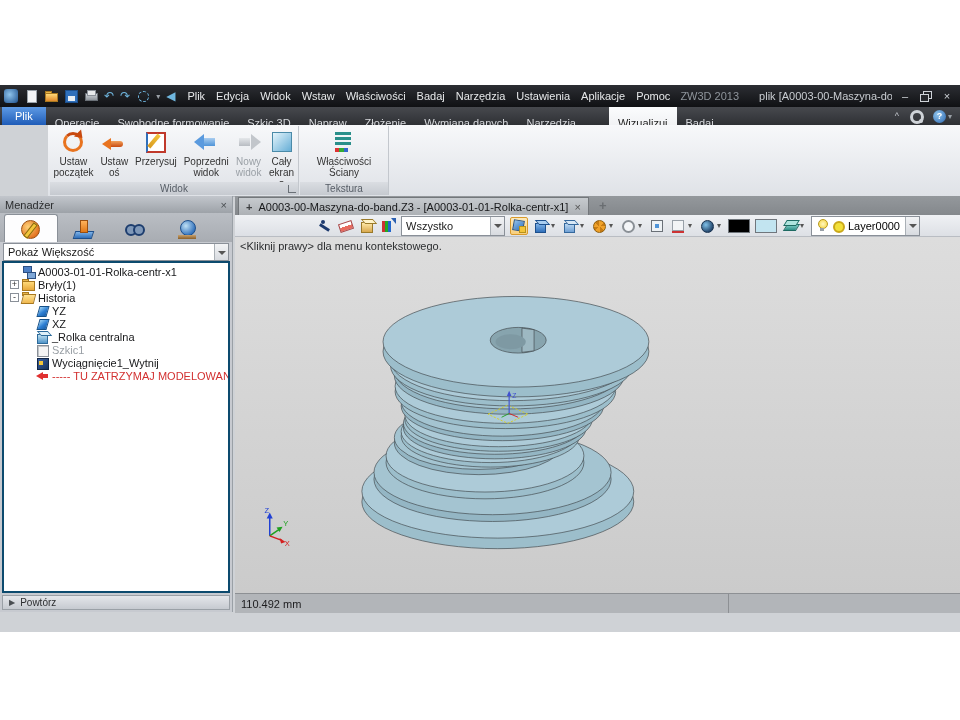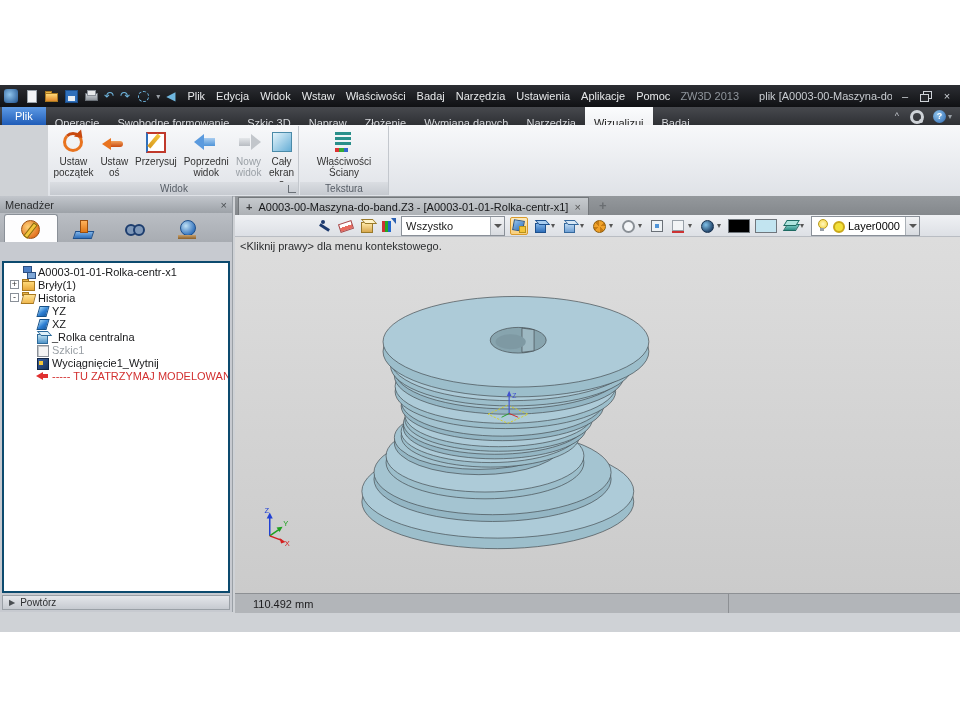--- a/index.html
+++ b/index.html
@@ -27,21 +27,21 @@
   .winbtns{display:flex;gap:8px;align-items:center;margin-right:2px;color:#cfd3d8;font-size:11px;}
   .wb{width:14px;text-align:center;cursor:default;}
   .wb-restore{position:relative;width:12px;height:10px;}
   .wb-restore::before{content:"";position:absolute;left:3px;top:0;width:7px;height:6px;border:1px solid #cfd3d8;}
   .wb-restore::after{content:"";position:absolute;left:0;top:3px;width:7px;height:6px;border:1px solid #cfd3d8;background:#26282c;}
 
   
   .tabrow{position:absolute;left:0;top:22px;right:0;height:18px;background:linear-gradient(#47494e,#2e3034);display:flex;align-items:stretch;font-size:11px;color:#d8dade;padding-left:2px;}
   .rtab{display:flex;align-items:center;padding:16px 9px;cursor:default;}
   .rtab.file{background:linear-gradient(#5e9ae4,#1f5cb8);color:#fff;padding:0 13px;}
-  .rtab.active{background:linear-gradient(#fbfcfd,#e9ebee);color:#222;}
+  .rtab.active{background:linear-gradient(#fbfcfd,#e9ebee);color:#222;margin-left:24px;}
   .tabrow-right{margin-left:auto;display:flex;align-items:center;gap:10px;padding-right:8px;color:#c2c6cb;}
   .gearico{position:relative;width:14px;height:14px;}
   .gearico::before{content:"";position:absolute;left:1px;top:1px;width:8px;height:8px;border:3px solid #cfd3d8;border-radius:50%;}
   .gearico::after{content:"";position:absolute;right:0;bottom:0;width:4px;height:4px;background:#cfd3d8;border-radius:50%;}
   .helpico{width:13px;height:13px;border-radius:50%;background:radial-gradient(circle at 35% 35%,#8fc4ec,#2b66b0);color:#fff;font-size:9px;font-weight:bold;text-align:center;line-height:13px;}
 
   
   .ribbon{position:absolute;left:0;top:40px;right:0;height:71px;background:linear-gradient(#f7f8fa,#dfe2e7);border-bottom:1px solid #b2b6bc;margin-left:48px;}
   .rgroup{position:absolute;top:1px;bottom:1px;border-right:1px solid #c3c7cd;}
   .g1{left:2px;width:248px;}
@@ -161,21 +161,21 @@
   .prepeat{position:absolute;left:2px;bottom:2px;right:2px;height:15px;background:linear-gradient(#e4e6ea,#c6cad0);border:1px solid #9aa0a6;display:flex;align-items:center;gap:5px;font-size:10px;color:#2c2e30;padding-left:6px;box-sizing:border-box;}
   .prepeat .tri{font-size:8px;color:#4a4e52;}
 
   
   .vp{position:absolute;left:235px;top:152px;width:725px;height:356px;background:linear-gradient(#dddddd,#cbcbcb);overflow:hidden;}
   .hints{position:absolute;left:5px;top:2px;font-size:11px;color:#2c2e30;line-height:14px;text-align:right;}
   svg text{font-family:"Liberation Sans",sans-serif;}
 
   
   .mbar{position:absolute;left:235px;top:508px;right:0;height:19px;background:#b2b5b9;border-top:1px solid #8d9094;display:flex;font-size:11px;color:#1c1c1e;}
-  .mcell{width:494px;border-right:1px solid #8d9094;display:flex;align-items:center;padding-left:18px;box-sizing:border-box;}
+  .mcell{width:494px;border-right:1px solid #8d9094;display:flex;align-items:center;padding-left:6px;box-sizing:border-box;}
   .sbar{position:absolute;left:0;top:527px;right:0;height:20px;background:linear-gradient(#3a3d43,#1e2025);display:flex;align-items:center;font-size:11px;color:#d2d5d9;padding-left:8px;box-sizing:border-box;}
   .sb-tools{position:absolute;left:645px;top:2px;display:flex;gap:4px;align-items:center;}
   .sbtn{width:20px;height:16px;display:flex;align-items:center;justify-content:center;border-radius:2px;}
   .sbtn.hl{background:linear-gradient(#fde9ba,#f7cf7e);border:1px solid #d99a2b;}
   .sb-table::before{content:"";width:10px;height:10px;background:#fff;border:1px solid #2f6fba;box-shadow:inset 0 3px 0 #e08a2c;display:block;}
   .sb-lines::before{content:"";width:11px;height:9px;background:repeating-linear-gradient(#6fa0d4 0 2px,#e8eef4 2px 4px);border:1px solid #4a7ab0;display:block;}
   .sinput{width:256px;height:15px;background:#fff;border:1px solid #111;font-size:11px;padding:0 3px;}
 </style>
 </head>
 <body>
@@ -394,20 +394,24 @@
           </span>
         <span class="ptab">
             <span class="pi pt-stamp"></span>
           </span>
         <span class="ptab">
             <span class="pi pt-glasses"></span>
           </span>
         <span class="ptab">
             <span class="pi pt-sphere"></span>
           </span>
+      </div>
+      <div class="pfilter">
+        <span class="cval">Pokaż Większość</span>
+        <span class="carrow"></span>
       </div>
       <div class="ptree">
 
           <div class="trow">
             <span class="indent i0"></span>
             <span class="exp off"></span>
             <span class="ti ti-root"></span>
             <span class="tlabel">A0003-01-01-Rolka-centr-x1</span>
           </div>
 

